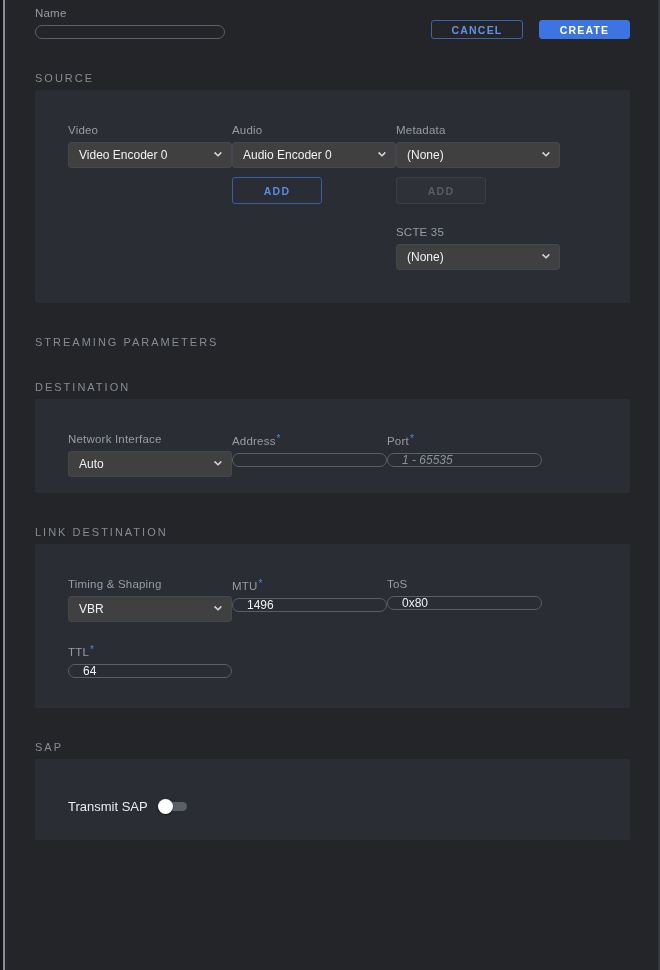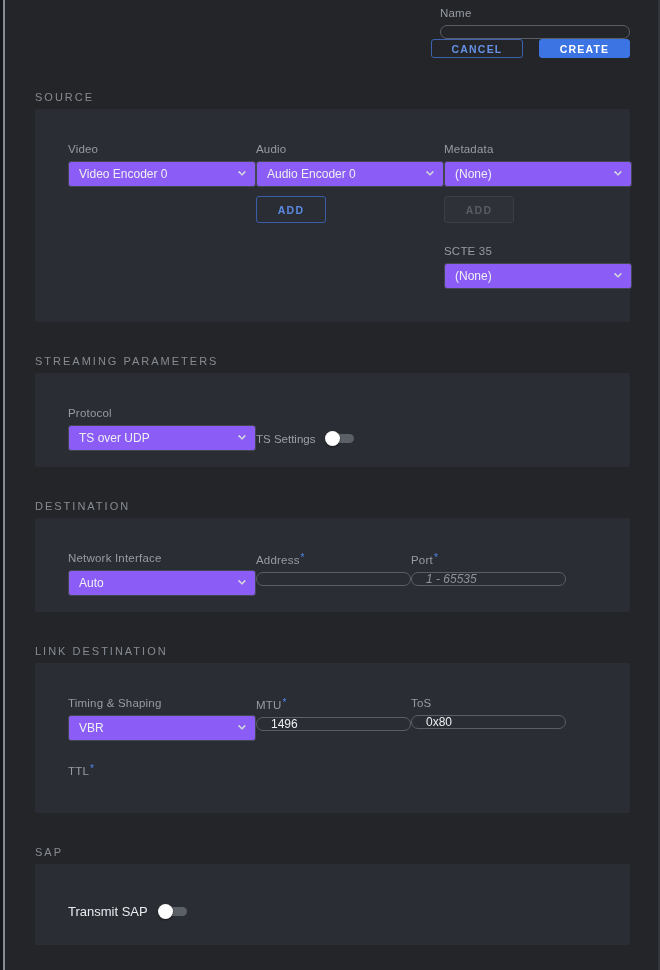--- a/index.html
+++ b/index.html
@@ -15,21 +15,21 @@
     position:absolute; left:0; top:0; bottom:0; width:5px;
     background:linear-gradient(to right,#141619 0 3px,#878b92 3px 5px);
   }
   .right-edge {
     position:absolute; right:0; top:0; bottom:0; width:2px;
     background:#32353a;
   }
   .content { padding:7px 30px 0 35px; }
 
   
-  .header-row { display:flex; justify-content:space-between; align-items:flex-end;flex-direction:column; }
+  .header-row { display:flex; justify-content:space-between; align-items:flex-end; }
   .label { font-size:11.5px; color:#979ca4; margin-bottom:6px; letter-spacing:.2px; }
   .req { color:#4f86e8; font-size:10px; vertical-align:3px; margin-left:1px; }
   .input, .name-input {
     background:transparent; border:1px solid #5a5f67; border-radius:13px;
     height:14px; color:#eef0f2; padding:0 14px; font-size:12px;
     font-family:"Liberation Sans", sans-serif; outline:none; display:block;
   }
   .name-input { width:190px; }
   .input { width:155px; }
   .input::placeholder { font-style:italic; color:#8d929a; }
@@ -47,30 +47,30 @@
   .section-title { font-size:11px; color:#878c93; letter-spacing:2px; margin-bottom:6px; }
   .card { background:#2a2d33; border-radius:2px; }
   .card-inner { padding:34px 33px 33px 33px; }
   .card-inner.slim { padding:34px 33px 16px 33px; }
   .card-inner.link-pad { padding:34px 33px 30px 33px; }
   .card-inner.sap-pad { padding:40px 33px 26px 33px; }
   .row { display:flex; align-items:flex-start; }
   .row + .row { margin-top:22px; }
 
   .select {
-    width:188px; height:26px; background:#8b5cf6; border:1px solid #43474e;
+    width:164px; height:26px; background:#404040; border:1px solid #43474e;
     border-radius:3px; display:flex; align-items:center; justify-content:space-between;
     padding:0 10px; font-size:12px; color:#eef0f2; cursor:pointer;
   }
   .chev {
     width:6px; height:6px; border-right:2px solid #d2d6db; border-bottom:2px solid #d2d6db;
     transform:rotate(45deg); margin-top:-4px; border-radius:1px; flex:none;
   }
   .add-btn {
-    margin-top:9px; width:70px; height:27px; border-radius:3px;
+    margin-top:9px; width:90px; height:27px; border-radius:3px;
     font-size:10.5px; font-weight:bold; letter-spacing:1.2px;
     display:flex; align-items:center; justify-content:center; cursor:pointer;
   }
   .add-enabled { background:transparent; border:1px solid #3a5da8; color:#5b8ae4; }
   .add-disabled { background:#2e3137; border:1px solid #3b3e45; color:#595d64; cursor:default; }
   .sub-group { margin-top:22px; }
 
   
   .toggle-row { display:flex; align-items:center; gap:10px; align-self:flex-end; margin-bottom:5px; }
   .toggle-label { font-size:11.5px; color:#9aa0a8; }
@@ -138,40 +138,20 @@
               </div>
             </div>
           </div>
         </div>
       </div>
     </div>
   </div>
 
   <div class="section">
     <div class="section-title">STREAMING PARAMETERS</div>
-    <div class="card">
-      <div class="card-inner slim">
-        <div class="row">
-          <div>
-            <div class="label">Protocol</div>
-            <div class="select">
-              <span>TS over UDP</span>
-              <span class="chev"></span>
-            </div>
-          </div>
-          <div class="toggle-row">
-            <span class="toggle-label">TS Settings</span>
-            <span class="toggle">
-              <span class="track"></span>
-              <span class="knob"></span>
-            </span>
-          </div>
-        </div>
-      </div>
-    </div>
   </div>
 
   <div class="section">
     <div class="section-title">DESTINATION</div>
     <div class="card">
       <div class="card-inner slim">
         <div class="row">
           <div>
             <div class="label">Network Interface</div>
             <div class="select">
@@ -209,20 +189,21 @@
             <input class="input" type="text" value="1496" style="">
           </div>
           <div>
             <div class="label">ToS</div>
             <input class="input" type="text" value="0x80" style="">
           </div>
         </div>
         <div class="row">
           <div>
             <div class="label"><span>TTL</span><span class="req">*</span></div>
+            <input class="input" type="text" style="width: 164px;" value="64">
           </div>
         </div>
       </div>
     </div>
   </div>
 
   <div class="section">
     <div class="section-title">SAP</div>
     <div class="card">
       <div class="card-inner sap-pad">

